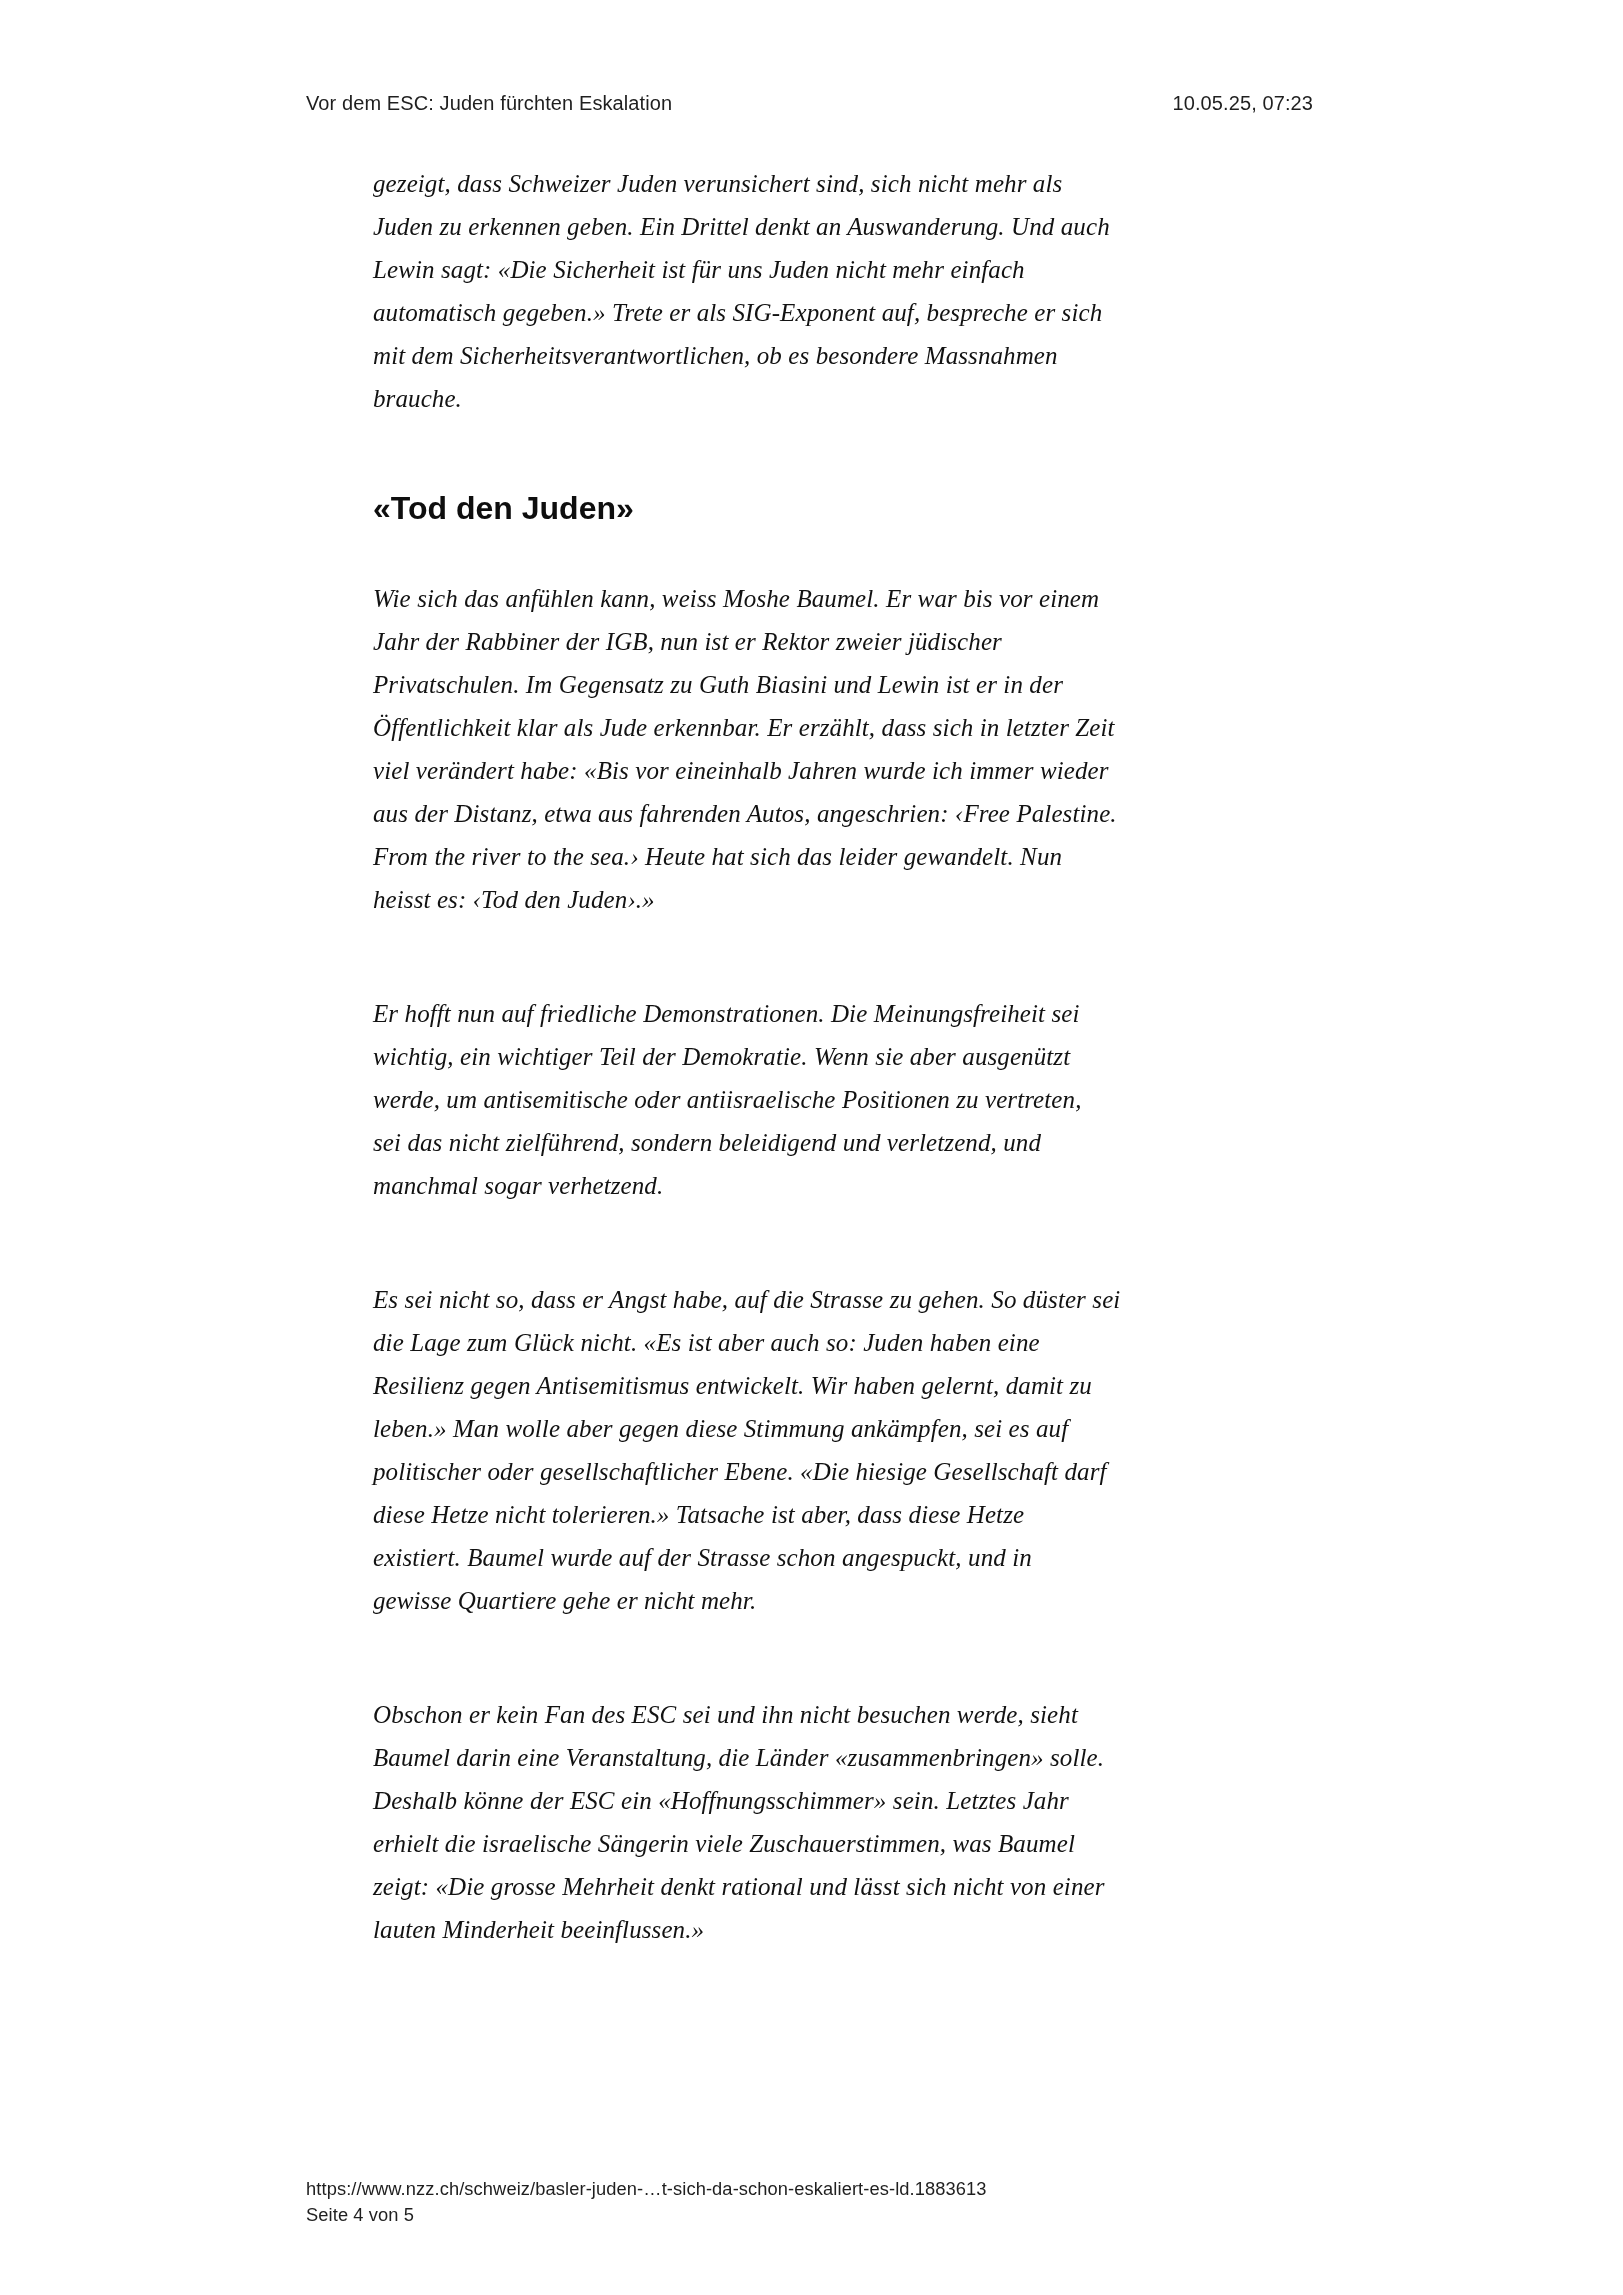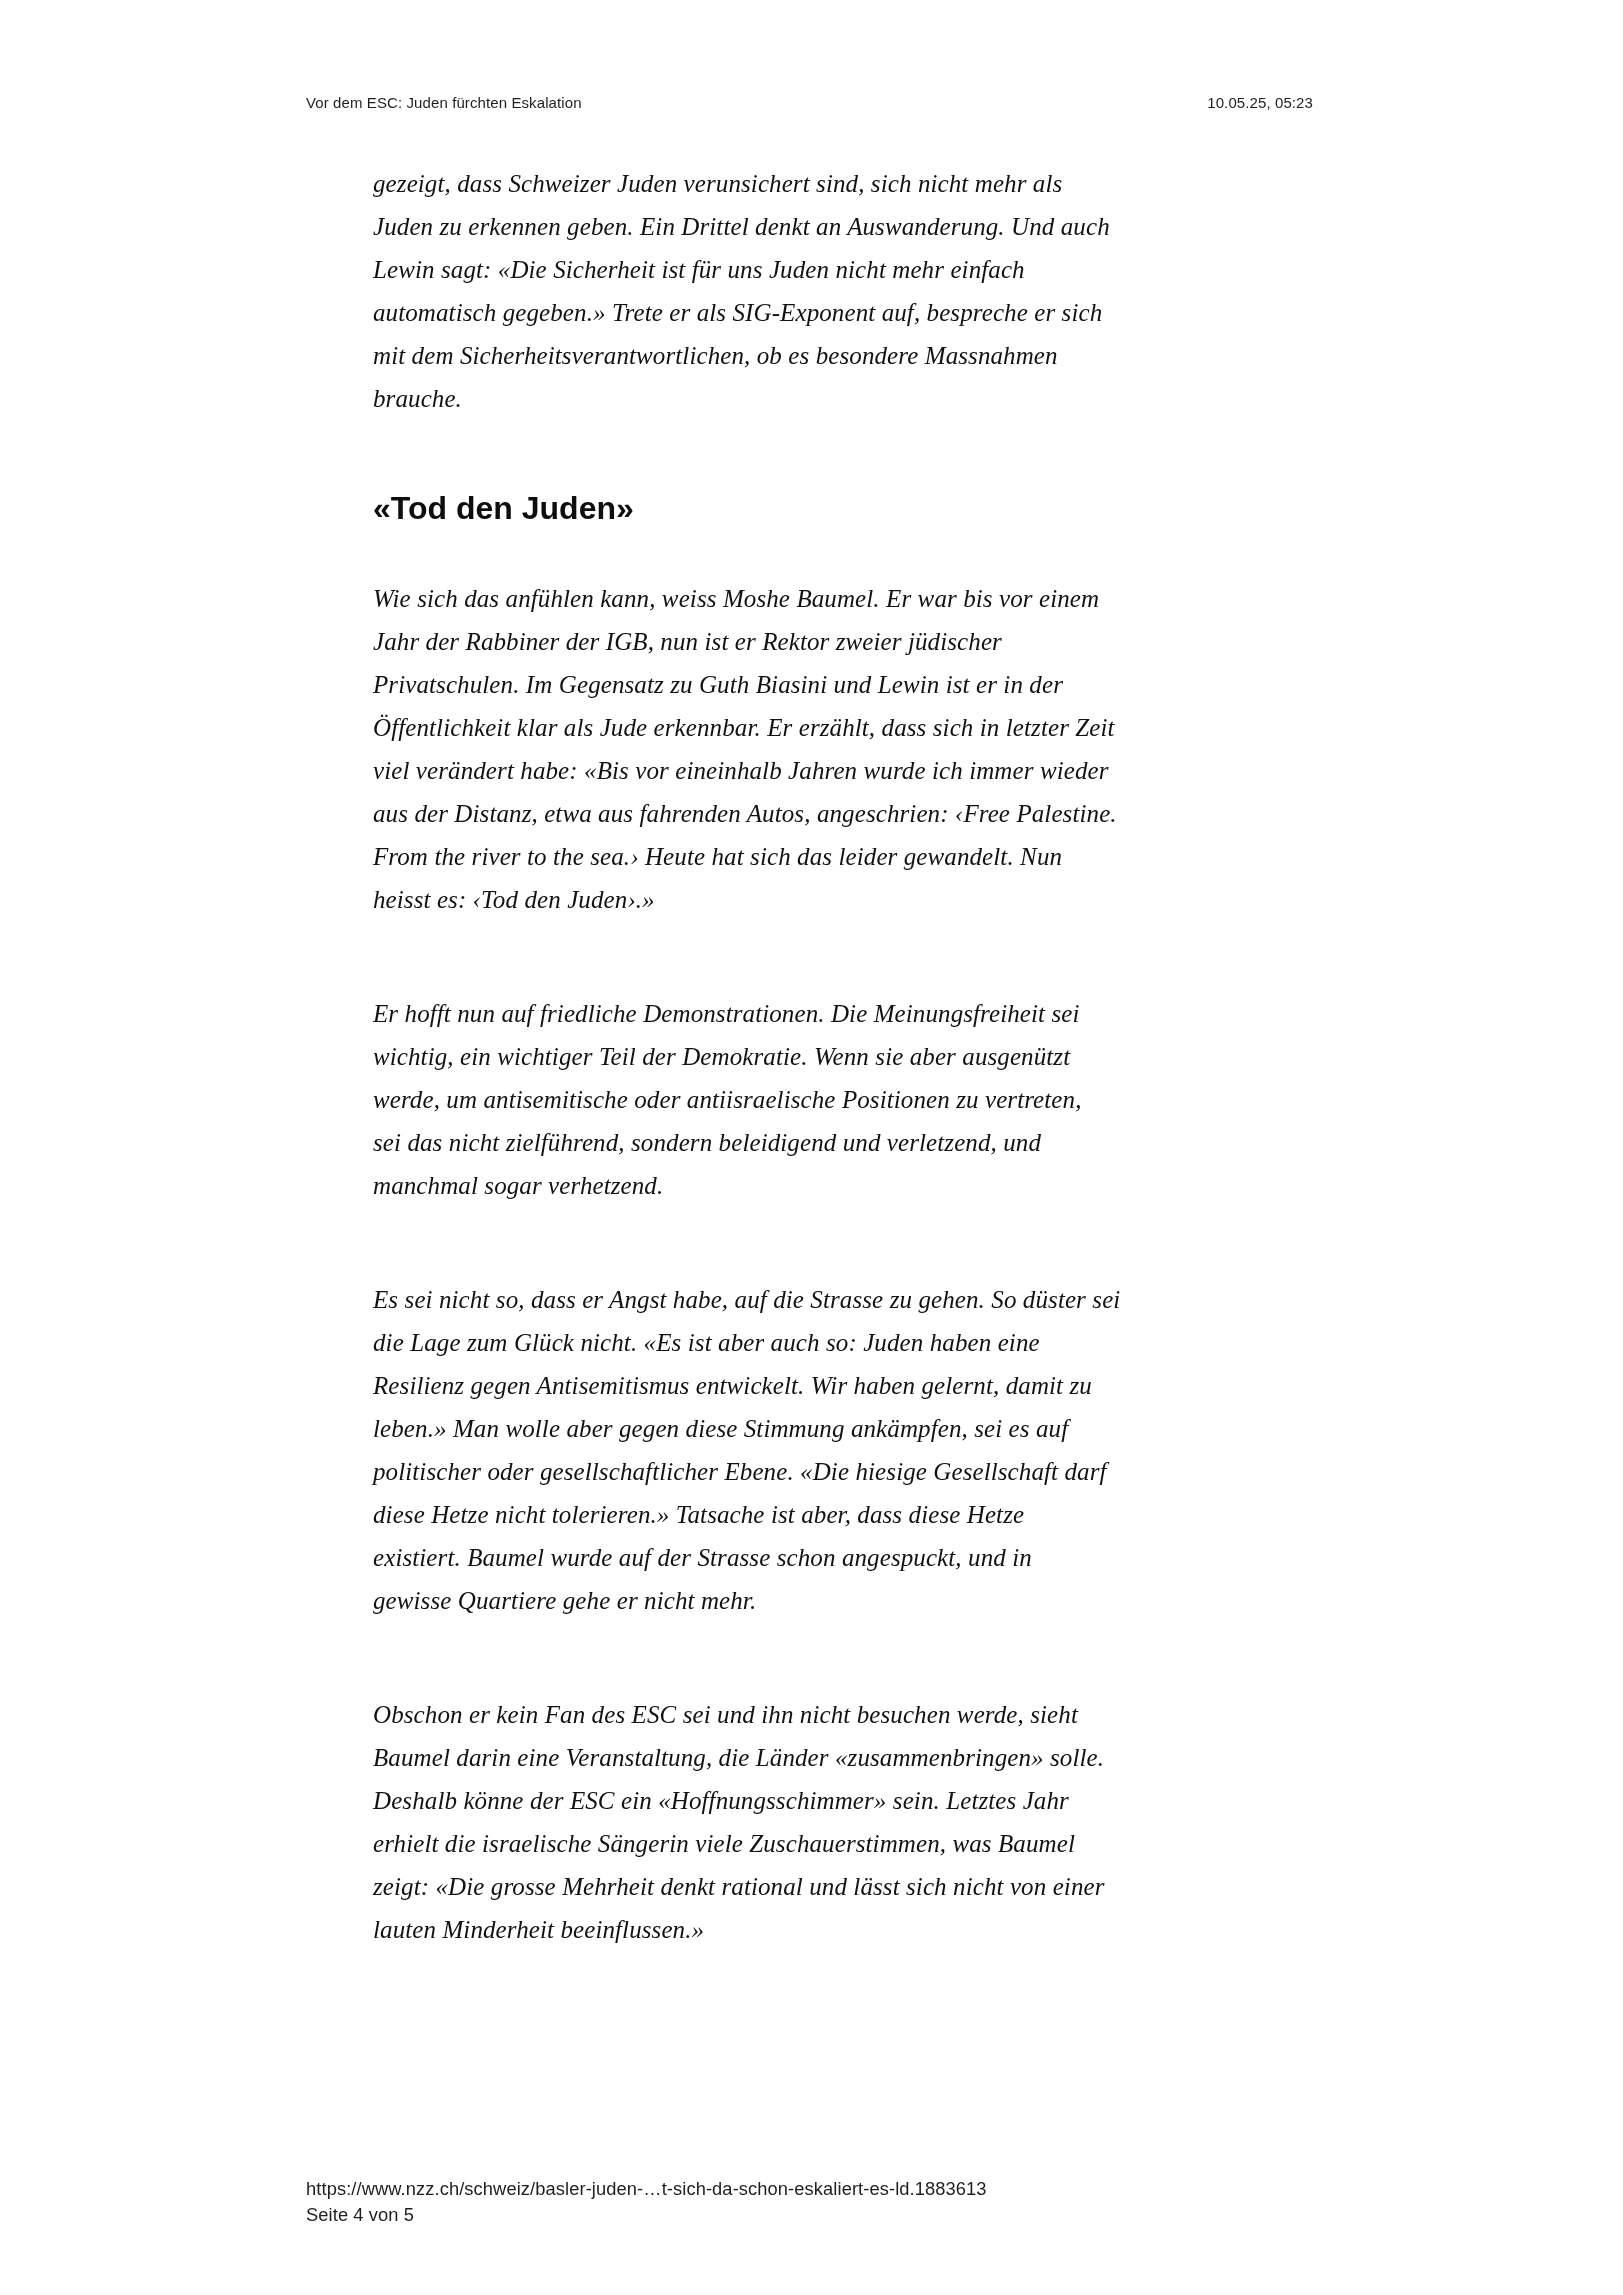--- a/index.html
+++ b/index.html
@@ -18,21 +18,21 @@
   }
   
   .running-header {
     position: absolute;
     left: 306px;
     right: 310px;
     top: 90px;
     display: flex;
     justify-content: space-between;
     align-items: flex-start;
-    font-size: 15px;
+    font-size: 20px;
     line-height: 26px;
     color: #1f1f1f;
     letter-spacing: 0.1px;
   }
   
   .article {
     position: absolute;
     left: 373px;
     top: 162px;
     width: 874px;
@@ -75,21 +75,21 @@
     white-space: nowrap;
   }
 </style>
 </head>
 <body>
 
 <div class="page">
 
   <div class="running-header">
     <span>Vor dem ESC: Juden fürchten Eskalation</span>
-    <span>10.05.25, 05:23</span>
+    <span>10.05.25, 07:23</span>
   </div>
 
   <main class="article">
     <p>gezeigt, dass Schweizer Juden verunsichert sind, sich nicht mehr als
 Juden zu erkennen geben. Ein Drittel denkt an Auswanderung. Und auch
 Lewin sagt: «Die Sicherheit ist für uns Juden nicht mehr einfach
 automatisch gegeben.» Trete er als SIG-Exponent auf, bespreche er sich
 mit dem Sicherheitsverantwortlichen, ob es besondere Massnahmen
 brauche.</p>
 

